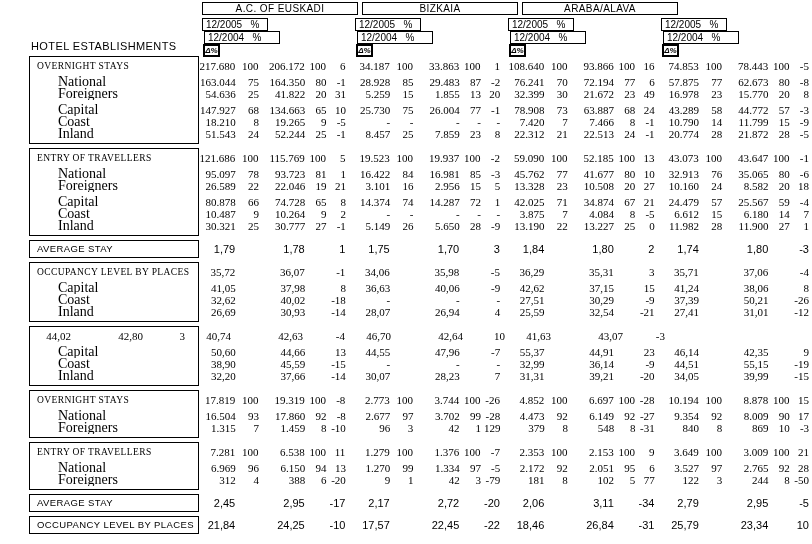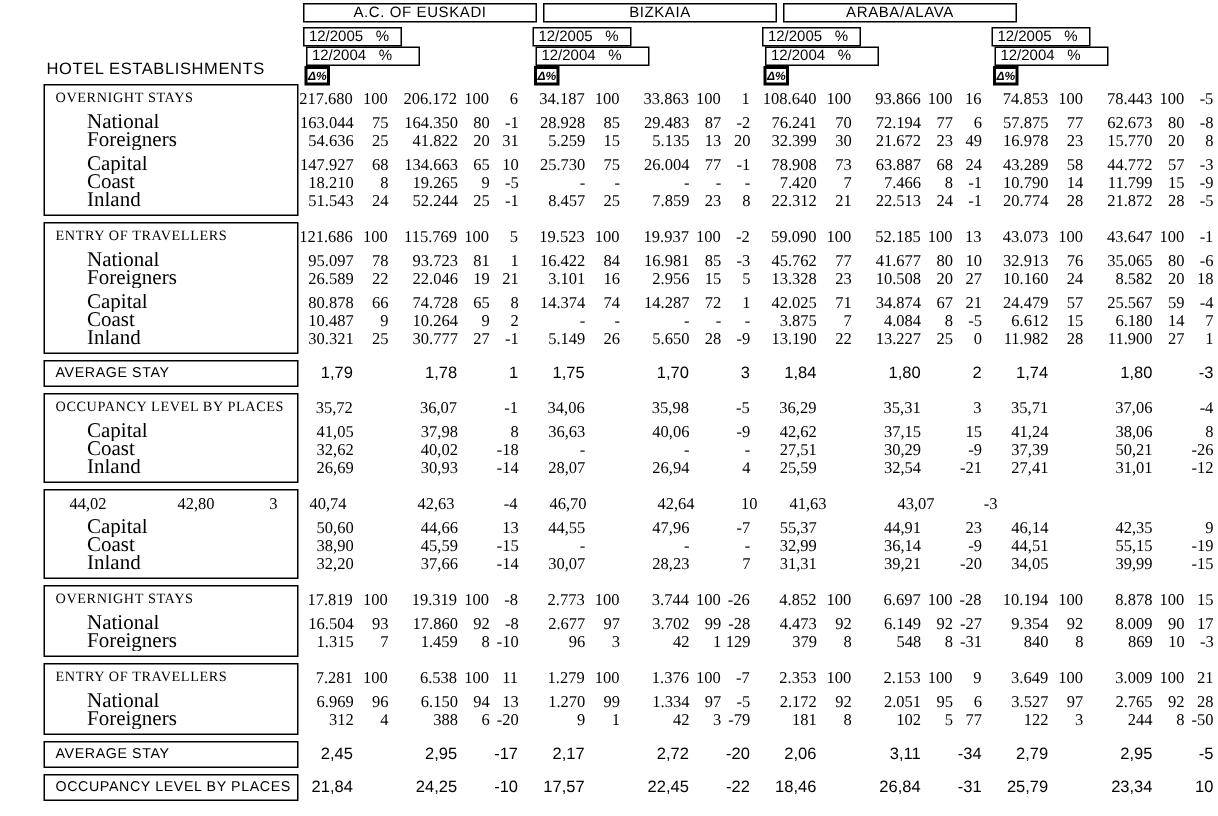--- a/index.html
+++ b/index.html
@@ -144,21 +144,21 @@
         </div>
         <div class="row">
           <div class="lbl sub">Foreigners</div>
           <div class="num w0">54.636</div>
           <div class="num w1">25</div>
           <div class="num w2">41.822</div>
           <div class="num w3">20</div>
           <div class="num w4">31</div>
           <div class="num w0">5.259</div>
           <div class="num w1">15</div>
-          <div class="num w2">5.135</div>
+          <div class="num w2">1.855</div>
           <div class="num w3">13</div>
           <div class="num w4">20</div>
           <div class="num w0">32.399</div>
           <div class="num w1">30</div>
           <div class="num w2">21.672</div>
           <div class="num w3">23</div>
           <div class="num w4">49</div>
           <div class="num w0">16.978</div>
           <div class="num w1">23</div>
           <div class="num w2">15.770</div>

